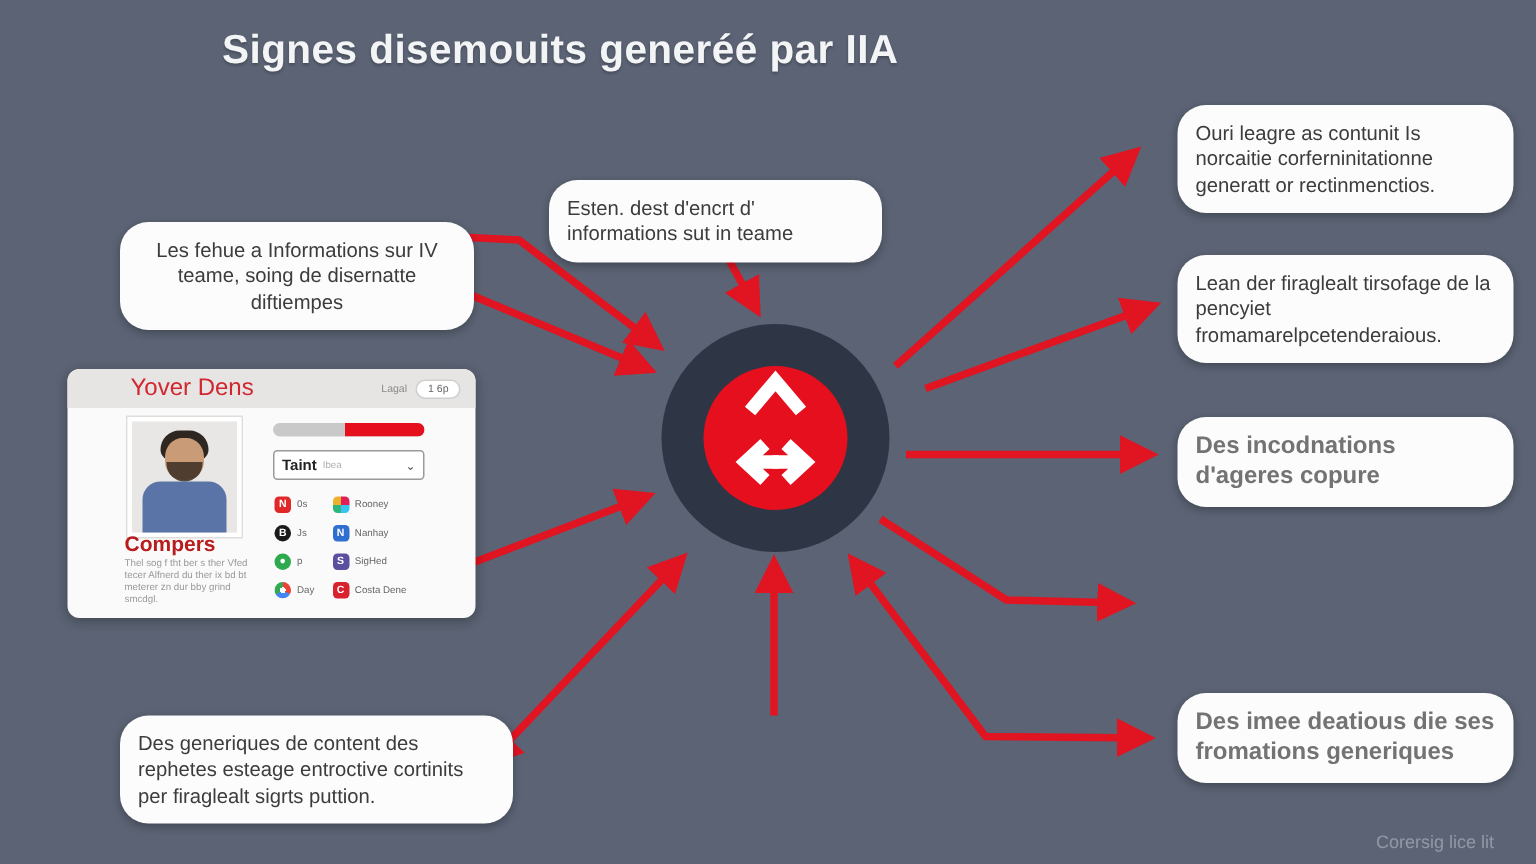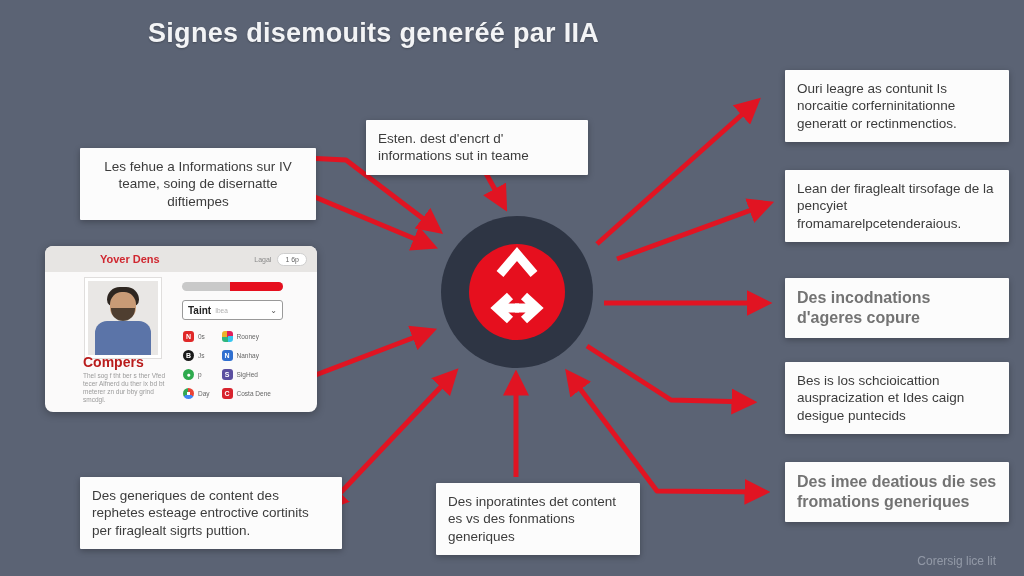--- a/index.html
+++ b/index.html
@@ -2,21 +2,21 @@
 <html><head>
 <meta charset="utf-8">
 <style>
   html,body{margin:0;padding:0;}
   body{font-family:"Liberation Sans", sans-serif;}
   #canvas{position:relative;width:1024px;height:576px;background:#5b6374;overflow:hidden;}
 
   .title{position:absolute;left:148px;top:18px;width:560px;font-size:27px;font-weight:700;
          color:#f3f4f6;letter-spacing:.3px;text-shadow:0 1px 2px rgba(0,0,0,.25);}
 
-  .box{position:absolute;background:#fcfcfc;border-radius:1px;padding:10px 12px;
+  .box{position:absolute;background:#fcfcfc;border-radius:19px;padding:10px 12px;
        color:#3c3c3c;font-size:13.5px;line-height:1.28;box-shadow:0 2px 6px rgba(0,0,0,.28);}
   .box.red{color:#737373;font-weight:700;font-size:16px;line-height:1.25;}
 
   .b-top-left{left:80px;top:148px;width:212px;text-align:center;}
   .b-top-center{left:366px;top:96px;width:198px;margin-top:24px;}
   .b-right-1{left:785px;top:70px;width:200px;}
   .b-right-2{left:785px;top:170px;width:200px;}
   .b-right-3{left:785px;top:278px;width:200px;}
   .b-right-4{left:785px;top:362px;width:200px;}
   .b-right-5{left:785px;top:462px;width:200px;}
@@ -25,21 +25,21 @@
 
   
   svg.overlay{position:absolute;left:0;top:0;width:1024px;height:576px;pointer-events:none;}
   .arrow{stroke:#e11422;stroke-width:5;fill:none;stroke-linejoin:round;}
 
   
   .card{position:absolute;left:45px;top:246px;width:272px;height:166px;background:#fbfafa;
         border-radius:8px;box-shadow:0 2px 8px rgba(0,0,0,.3);}
   .card-header{position:absolute;left:0;top:0;right:0;height:26px;background:#e7e5e3;
         border-radius:8px 8px 0 0;display:flex;align-items:center;padding:0 10px;box-sizing:border-box;}
-  .card-title{color:#d02730;font-weight:700;font-size:11px;margin-left:45px;}
+  .card-title{color:#d02730;font-weight:400;font-size:16px;margin-left:32px;}
   .card-header-right{margin-left:auto;display:flex;align-items:center;gap:6px;}
   .card-meta{font-size:7px;color:#8a8a8a;}
   .card-btn{font-size:7px;color:#666;background:#fff;border:1px solid #cfcfcf;border-radius:7px;
         padding:2px 7px;}
   .photo{position:absolute;left:40px;top:32px;width:70px;height:74px;background:#e9e7e5;
         border:3px solid #fff;box-shadow:0 0 0 1px #e0dedd;overflow:hidden;}
   .photo .hair{position:absolute;left:19px;top:6px;width:32px;height:20px;background:#2e2620;
         border-radius:14px 14px 8px 8px;}
   .photo .face{position:absolute;left:22px;top:11px;width:26px;height:28px;background:#c99b76;
         border-radius:45%;}
@@ -117,31 +117,25 @@
   </div>
   <div class="box b-right-1">
     <span>Ouri leagre as contunit Is norcaitie corferninitationne generatt or rectinmenctios.</span>
   </div>
   <div class="box b-right-2">
     <span>Lean der firaglealt tirsofage de la pencyiet fromamarelpcetenderaious.</span>
   </div>
   <div class="box red b-right-3">
     <span>Des incodnations d'ageres copure</span>
   </div>
-  <div class="box b-right-4">
-    <span>Bes is los schcioicattion auspracization et Ides caign desigue puntecids</span>
-  </div>
   <div class="box red b-right-5">
     <span>Des imee deatious die ses fromations generiques</span>
   </div>
   <div class="box b-bottom-left">
     <span>Des generiques de content des rephetes esteage entroctive cortinits per firaglealt sigrts puttion.</span>
-  </div>
-  <div class="box b-bottom-center">
-    <span>Des inporatintes det content es vs des fonmations generiques</span>
   </div>
 
   <div class="card">
     <div class="card-header">
       <span class="card-title">Yover Dens</span>
       <span class="card-header-right">
         <span class="card-meta">Lagal</span>
         <span class="card-btn">1 6p</span>
       </span>
     </div>

